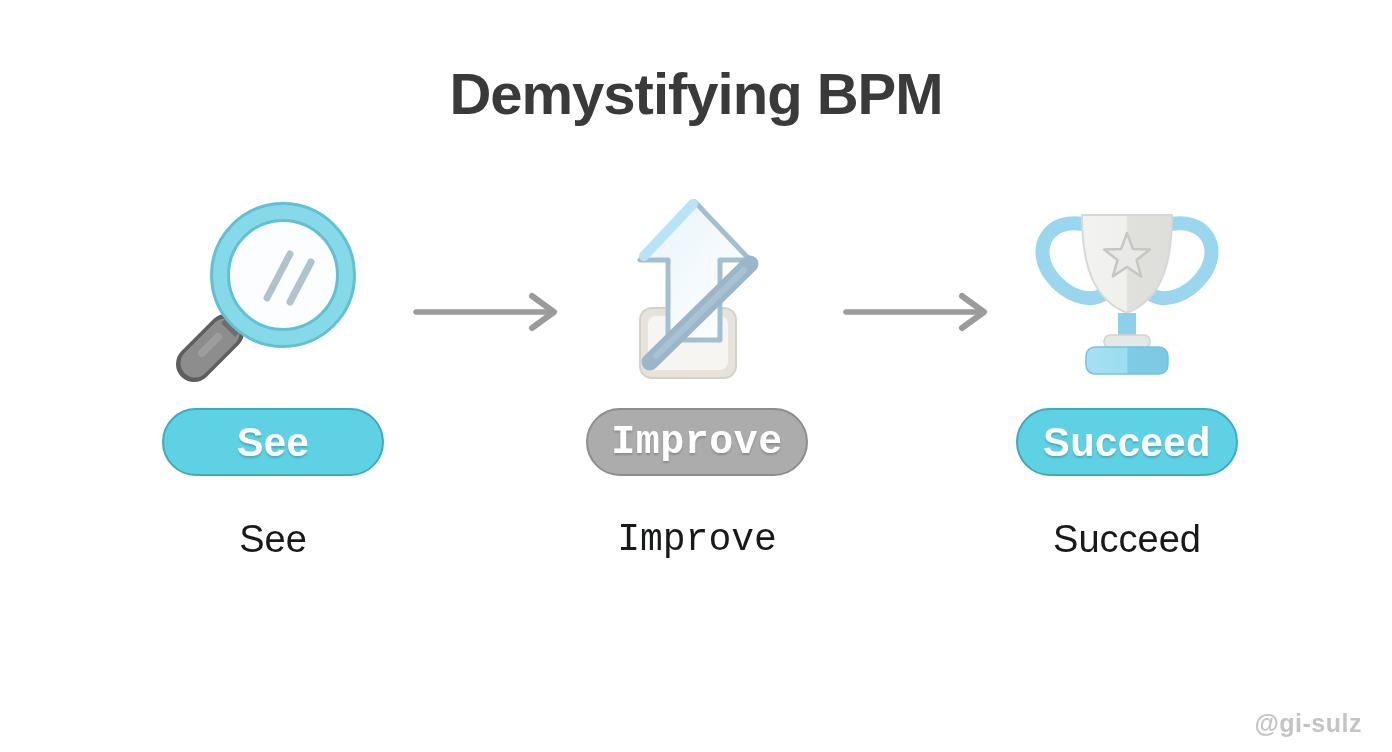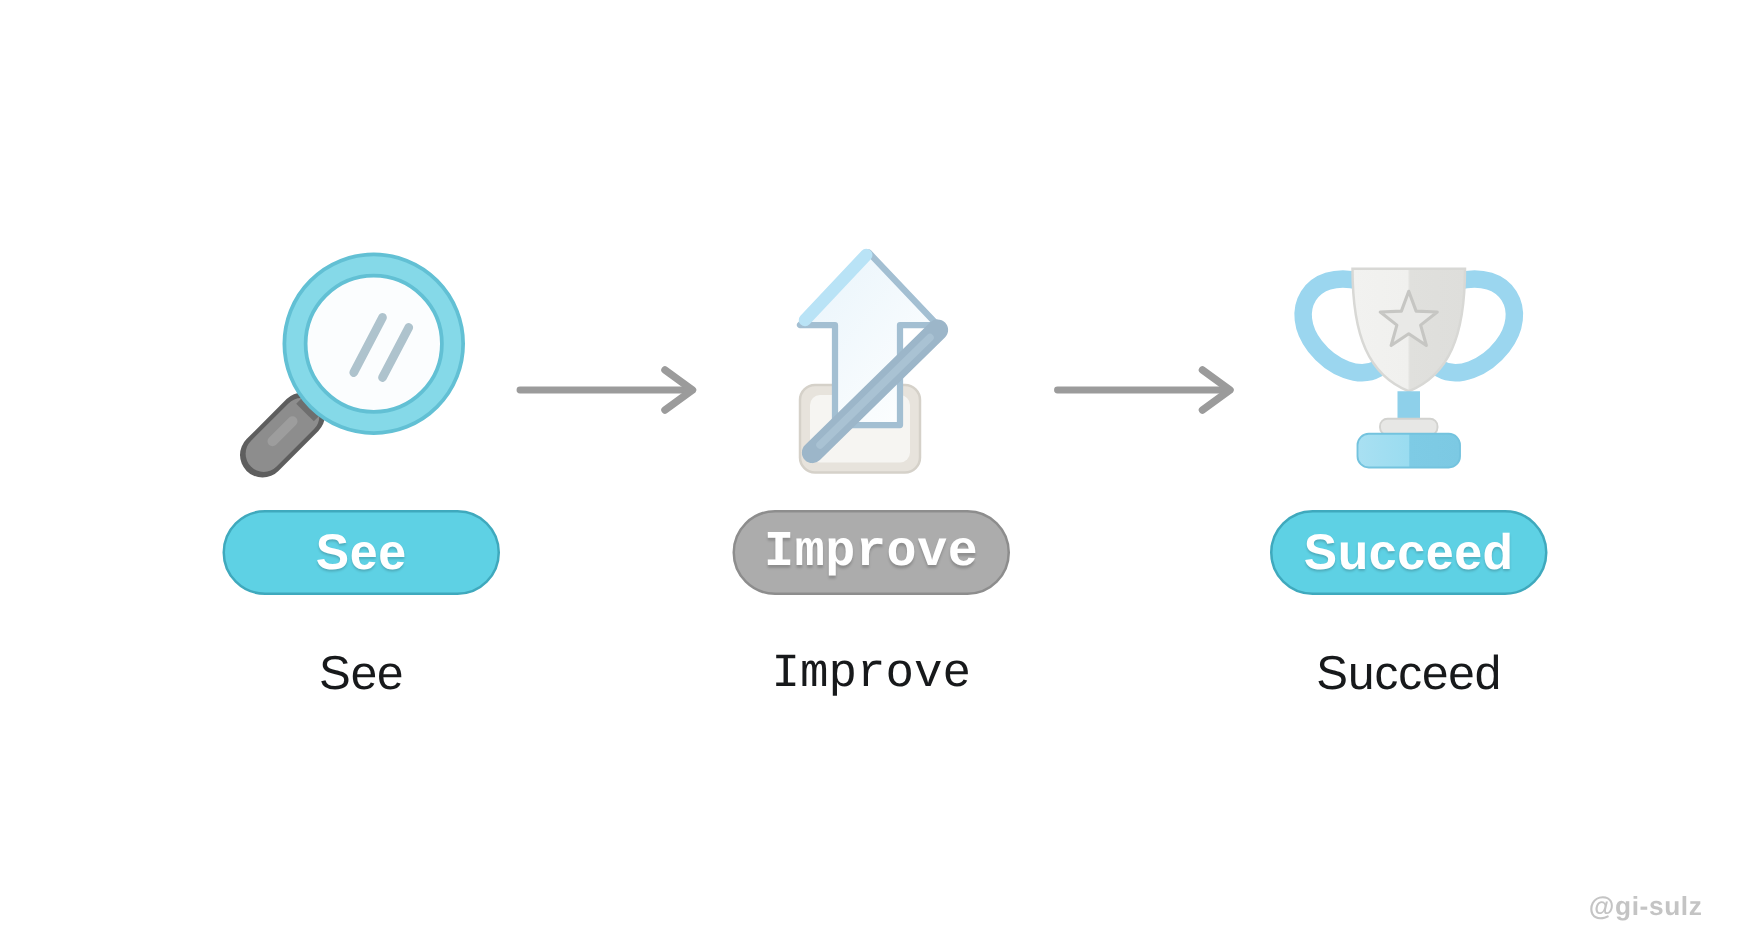--- a/index.html
+++ b/index.html
@@ -14,21 +14,21 @@
     position:absolute;top:60px;left:0;width:100%;
     text-align:center;
     font-size:58px;font-weight:bold;color:#3a3a3a;
     letter-spacing:-1px;
     margin:0;
   }
   .step{
     position:absolute;top:190px;width:210px;
     display:flex;flex-direction:column;align-items:center;
   }
-  .step-see{left:184px;}
+  .step-see{left:168px;}
   .step-improve{left:592px;font-family:Liberation Mono, monospace;}
   .step-succeed{left:1022px;}
   .icon-box{
     width:210px;height:195px;
     display:flex;align-items:center;justify-content:center;
   }
   .pill{
     margin-top:23px;
     flex-shrink:0;
     width:222px;height:68px;
@@ -46,30 +46,31 @@
     margin-top:42px;
     font-size:38px;color:#17191b;
   }
   .connector{
     position:absolute;top:289px;
   }
   .connector-1{left:410px;}
   .connector-2{left:840px;}
   .watermark{
     position:absolute;right:30px;bottom:14px;
-    font-size:21px;font-weight:bold;color:#c4c4c4;
+    font-size:25px;font-weight:bold;color:#c4c4c4;
     letter-spacing:0.5px;
     text-align:center;
   }
 </style>
 </head>
 <body>
 
 <div class="canvas">
 
+  <h1 class="title">Demystifying BPM</h1>
 
   <div class="step step-see">
     <div class="icon-box">
       <svg width="210" height="195" viewBox="0 0 210 195">
 
         <line x1="58" y1="142" x2="26" y2="174" stroke="#5e5e5e" stroke-width="36" stroke-linecap="round"></line>
         <line x1="57" y1="143" x2="27" y2="173" stroke="#8d8d8d" stroke-width="29" stroke-linecap="round"></line>
         <line x1="50" y1="147" x2="34" y2="163" stroke="#9d9d9d" stroke-width="8" stroke-linecap="round"></line>
         <line x1="72" y1="128" x2="60" y2="140" stroke="#6e6e6e" stroke-width="20" stroke-linecap="butt"></line>
 

